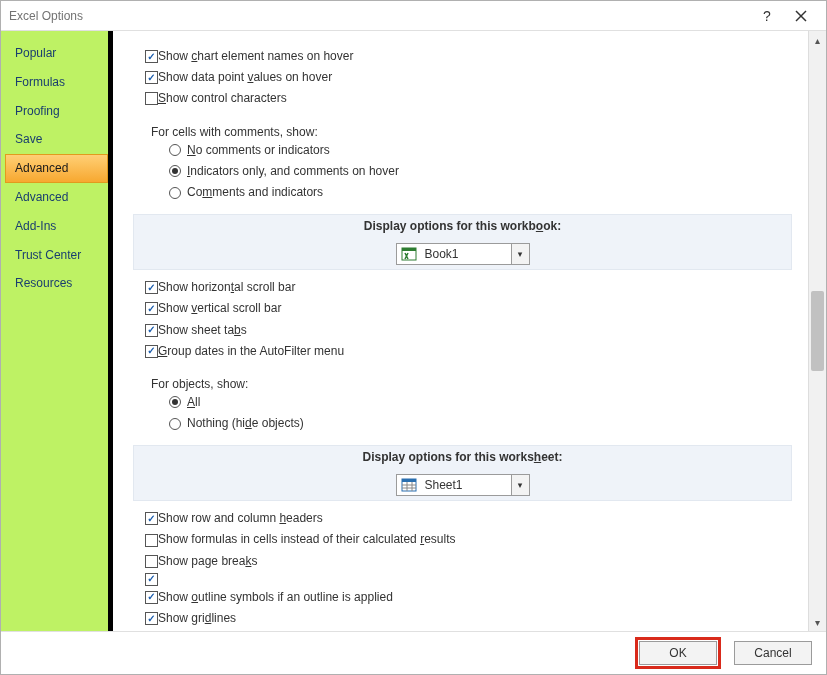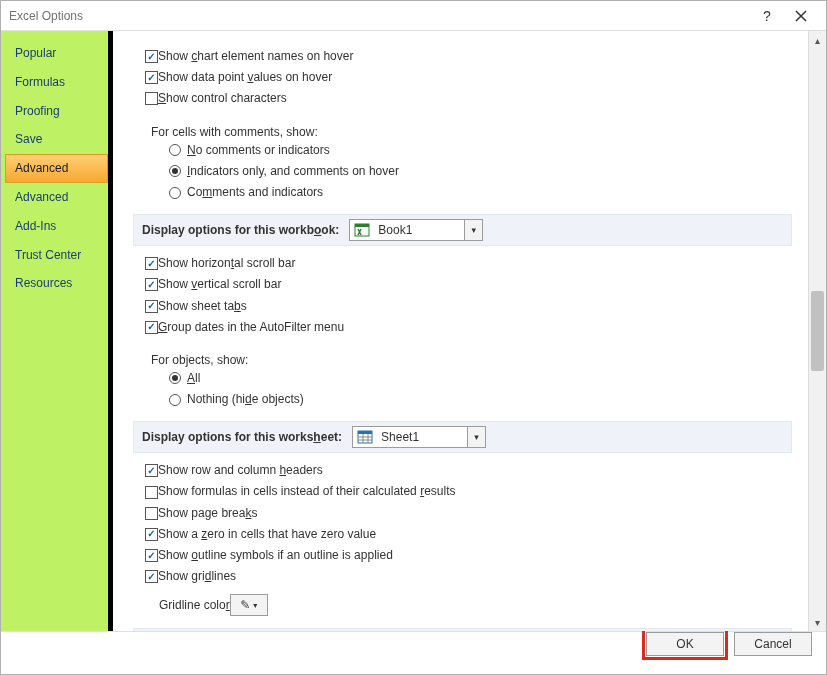--- a/index.html
+++ b/index.html
@@ -17,32 +17,32 @@
     .scrollbar{width:18px;background:#f1f1f1;border-left:1px solid #ddd;position:relative;}
     .scrollbar .arrow{height:18px;display:flex;align-items:center;justify-content:center;color:#555;font-size:10px;}
     .thumb{position:absolute;left:2px;right:2px;top:260px;height:80px;background:#c1c1c1;border-radius:2px;}
     .chk-row{display:flex;align-items:center;gap:0;margin:2px 0 2px 12px;line-height:1.6;}
     .chk-row .box{width:13px;height:13px;border:1px solid #555;display:flex;align-items:center;justify-content:center;font-size:10px;color:#1a5cad;}
     .chk-row .box.checked::after{content:"✓";font-weight:bold;}
     .radio-row{display:flex;align-items:center;gap:6px;margin:2px 0 2px 36px;line-height:1.6;}
     .radio-row .dot{width:12px;height:12px;border:1px solid #555;border-radius:50%;position:relative;}
     .radio-row .dot.checked::after{content:"";position:absolute;left:2px;top:2px;width:6px;height:6px;border-radius:50%;background:#333;}
     .sublabel{margin:16px 0 2px 18px;}
-    .section-header{display:flex;align-items:center;gap:10px;background:#eff3f9;border:1px solid #e2e8f0;padding:4px 8px;margin:12px 0 8px 0;font-weight:bold;color:#2e5da6;}
+    .section-header{display:flex;align-items:center;gap:10px;background:#eff3f9;border:1px solid #e2e8f0;padding:4px 8px;margin:12px 0 8px 0;font-weight:bold;color:#2e5da6;flex-direction:column;}
     .section-header.simple{display:block;}
     .dropdown{display:flex;align-items:center;height:22px;border:1px solid #9b9b9b;background:#fff;color:#333;font-weight:normal;}
     .dropdown .dd-icon{width:18px;height:16px;margin:0 3px;display:inline-flex;align-items:center;justify-content:center;}
     .dropdown .dd-text{padding:0 4px;min-width:90px;}
     .dropdown .dd-btn{width:18px;height:100%;border-left:1px solid #9b9b9b;display:flex;align-items:center;justify-content:center;background:#f3f3f3;font-size:9px;color:#333;}
     u{text-decoration:underline;}
     .gridline{display:flex;align-items:center;gap:0;margin:8px 0 0 26px;}
     .colorbtn{width:38px;height:22px;border:1px solid #9b9b9b;background:#f3f3f3;display:flex;align-items:center;justify-content:center;gap:3px;}
     .colorbtn .bucket{font-size:12px;}
     .sep{flex:1;}
-    .footer{height:42px;display:flex;justify-content:flex-end;gap:10px;padding:0 14px;background:#fff;}
+    .footer{height:42px;display:flex;align-items:center;justify-content:flex-end;gap:17px;padding:0 14px;background:#fff;}
     .btn{min-width:78px;height:24px;border:1px solid #9b9b9b;background:#f3f3f3;display:flex;align-items:center;justify-content:center;cursor:pointer;}
     .btn.primary-outline{outline:3px solid #d92a1b;outline-offset:1px;}
     .help-icon{font-size:14px;font-weight:normal;}
     .close-icon svg{width:12px;height:12px;}
     .xls-icon svg{width:16px;height:16px;}
   </style>
 </head>
 <body>
 
 <div class="dialog">
@@ -167,21 +167,20 @@
         <div class="chk-row">
             <span class="box"></span>
             <span>Show formulas in cells instead of their calculated <u>r</u>esults</span>
           </div>
         <div class="chk-row">
             <span class="box"></span>
             <span>Show page brea<u>k</u>s</span>
           </div>
         <div class="chk-row">
             <span class="box checked"></span>
-            <span>Show a <u>z</u>ero in cells that have zero value</span>
           </div>
         <div class="chk-row">
             <span class="box checked"></span>
             <span>Show <u>o</u>utline symbols if an outline is applied</span>
           </div>
         <div class="chk-row">
             <span class="box checked"></span>
             <span>Show gri<u>d</u>lines</span>
           </div>
         <div class="gridline">

